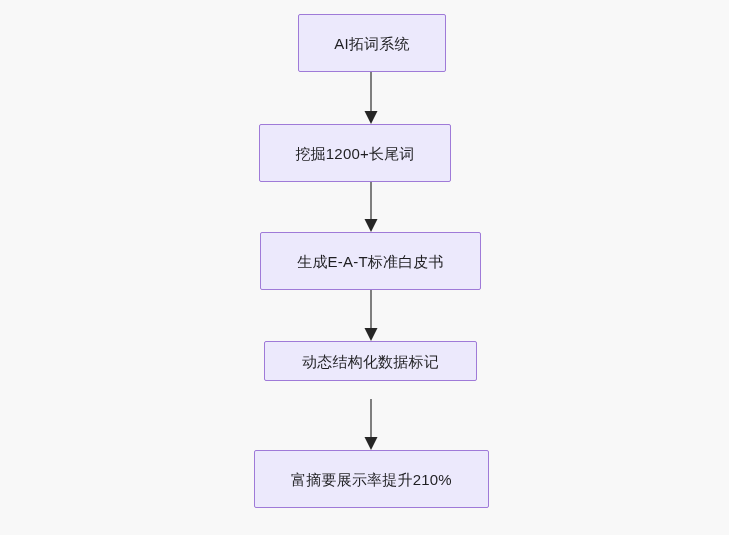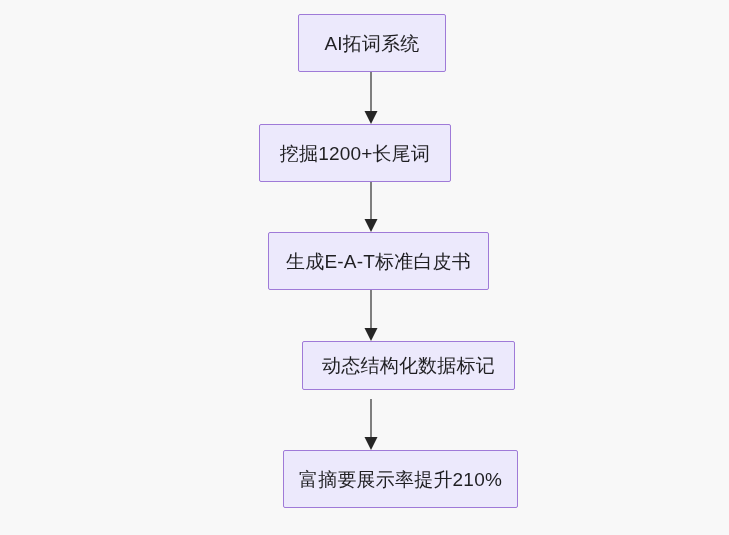--- a/index.html
+++ b/index.html
@@ -21,21 +21,21 @@
   .node {
     position: absolute;
     box-sizing: border-box;
     background: #ece9fc;
     border: 1.4px solid #9f7ad8;
     border-radius: 2px;
     display: flex;
     align-items: center;
     justify-content: center;
     color: #1f1f22;
-    font-size: 19px;
+    font-size: 15px;
     line-height: 1;
     letter-spacing: 0.2px;
     white-space: nowrap;
   }
   .node-label {
     display: block;
     padding: 0 2px;
   }
   .edge {
     position: absolute;
@@ -76,23 +76,23 @@
       <polygon points="12,51 5.5,38 18.5,38" fill="#262626"></polygon>
     </svg>
   </div>
 
   <div class="node" id="node-n1" style="left: 298px; top: 14px; width: 148px; height: 58px;">
     <span class="node-label">AI拓词系统</span>
   </div>
   <div class="node" id="node-n2" style="left: 259px; top: 124px; width: 192px; height: 58px;">
     <span class="node-label">挖掘1200+长尾词</span>
   </div>
-  <div class="node" id="node-n3" style="left: 260px; top: 232px; width: 221px; height: 58px; margin-left: 8px;">
+  <div class="node" id="node-n3" style="left: 260px; top: 232px; width: 221px; height: 58px;">
     <span class="node-label">生成E-A-T标准白皮书</span>
   </div>
-  <div class="node" id="node-n4" style="left: 264px; top: 341px; width: 213px; height: 49px; margin-left: 38px;">
+  <div class="node" id="node-n4" style="left: 264px; top: 341px; width: 213px; height: 40px;">
     <span class="node-label">动态结构化数据标记</span>
   </div>
-  <div class="node" id="node-n5" style="left: 254px; top: 450px; width: 235px; height: 58px; margin-left: 29px;">
+  <div class="node" id="node-n5" style="left: 254px; top: 450px; width: 235px; height: 58px;">
     <span class="node-label">富摘要展示率提升210%</span>
   </div>
 
 </div>
 
 </body></html>

